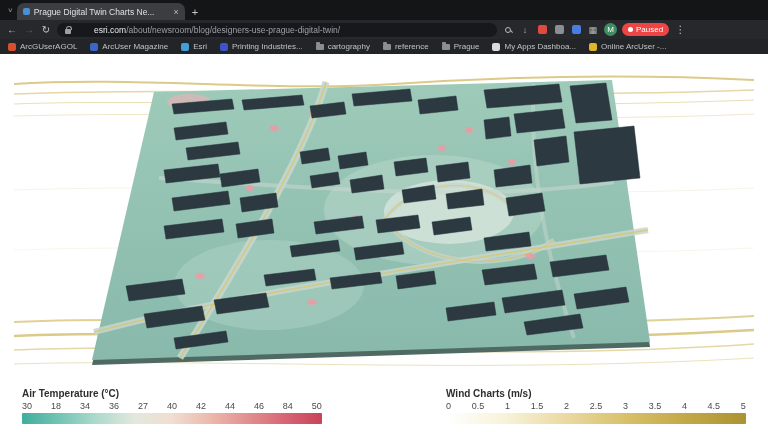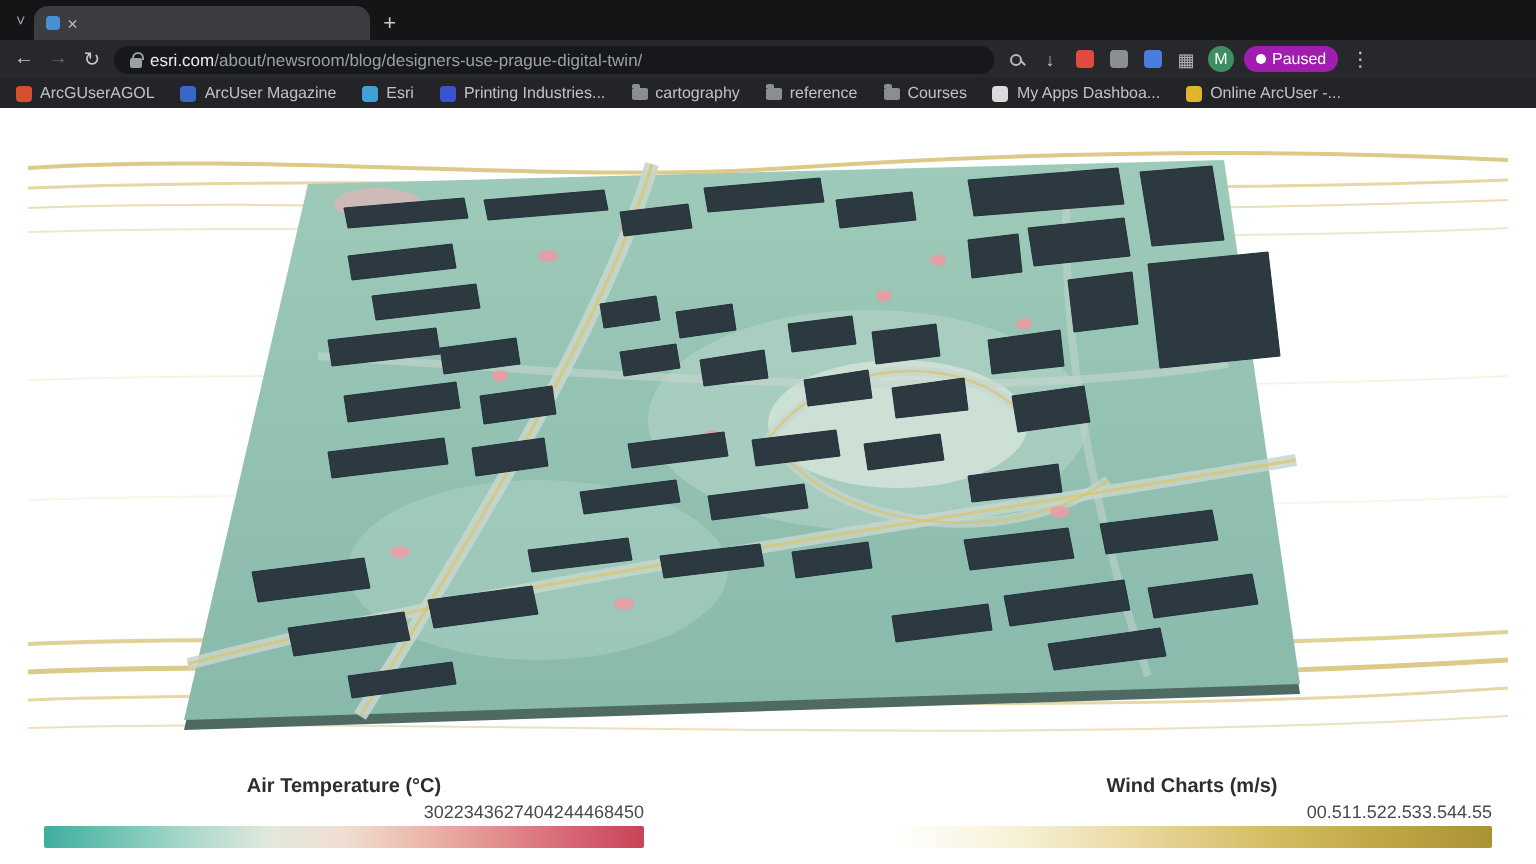--- a/index.html
+++ b/index.html
@@ -12,65 +12,66 @@
   .tab{height:17px;width:168px;background:#3c3d41;border-radius:7px 7px 0 0;display:flex;align-items:center;padding:0 6px;gap:4px;}
   .favicon{width:7px;height:7px;border-radius:2px;background:#4a8fd4;flex:0 0 auto;}
   .tab-title{font-size:8.5px;color:#dfe1e4;white-space:nowrap;overflow:hidden;text-overflow:ellipsis;flex:1;}
   .tab-close{font-size:9px;color:#b8bbbe;flex:0 0 auto;}
   .newtab{color:#c8cbce;font-size:11px;margin:0 0 2px 7px;}
 
   
   .toolbar{height:19px;background:#27282b;display:flex;align-items:center;padding:0 6px;gap:5px;}
   .nav-ic{font-size:10px;color:#c6c8ca;width:12px;text-align:center;}
   .nav-ic.dim{color:#5f6267;}
-  .urlbar{height:14px;background:#17181b;border-radius:7px;flex:1;display:flex;align-items:center;padding:0 8px;gap:4px;min-width:0;max-width:440px;}
+  .urlbar{height:14px;background:#17181b;border-radius:7px;flex:1;display:flex;align-items:center;padding:0 8px;gap:23px;min-width:0;max-width:440px;}
   .lock{width:6px;height:5px;background:#9aa0a6;border-radius:1px;position:relative;margin-top:3px;flex:0 0 auto;}
   .lock:before{content:"";position:absolute;top:-3px;left:1px;width:4px;height:3px;border:1px solid #9aa0a6;border-bottom:none;border-radius:3px 3px 0 0;}
   .url{font-size:8.5px;white-space:nowrap;overflow:hidden;}
   .url .dom{color:#e8eaed;}
   .url .path{color:#9aa0a6;}
   .ticon{width:12px;height:12px;display:flex;align-items:center;justify-content:center;color:#b6b9bc;font-size:9px;flex:0 0 auto;}
   .mag{width:6px;height:6px;border:1.2px solid #b6b9bc;border-radius:50%;position:relative;}
   .mag:after{content:"";position:absolute;width:3px;height:1.2px;background:#b6b9bc;transform:rotate(45deg);right:-3px;bottom:-1px;}
   .sq{width:9px;height:9px;border-radius:2px;}
   .sq.red{background:#e04a3f;}
   .sq.gray{background:#8b8e93;}
   .sq.blue{background:#4a7de0;}
   .avatar{width:13px;height:13px;border-radius:50%;background:#3f8e63;color:#fff;font-size:8px;display:flex;align-items:center;justify-content:center;flex:0 0 auto;}
-  .paused{height:13px;background:#a21caf;border-radius:7px;color:#fff;font-size:8px;display:flex;align-items:center;gap:3px;padding:0 6px;flex:0 0 auto;}
+  .paused{height:13px;background:#ef4444;border-radius:7px;color:#fff;font-size:8px;display:flex;align-items:center;gap:3px;padding:0 6px;flex:0 0 auto;}
   .paused .pdot{width:5px;height:5px;border-radius:50%;background:#fff;}
   .kebab{color:#c8cbce;font-size:10px;}
 
   
   .bookmarksbar{height:15px;background:#232427;display:flex;align-items:center;padding:0 8px;gap:13px;overflow:hidden;}
   .bm{display:flex;align-items:center;gap:4px;flex:0 0 auto;}
   .bm-ic{width:8px;height:8px;border-radius:2px;background:#777;flex:0 0 auto;}
   .bm-ic.folder{background:#8a8d91;border-radius:1px;height:6px;position:relative;margin-top:1px;}
   .bm-ic.folder:before{content:"";position:absolute;top:-2px;left:0;width:4px;height:2px;background:#8a8d91;border-radius:1px 1px 0 0;}
   .bm-label{font-size:8px;color:#c0c3c6;white-space:nowrap;}
 
   
   .page{height:378px;background:#ffffff;overflow:hidden;}
   .scene{display:block;margin:16px auto 0;}
 
   .legends{display:flex;justify-content:space-between;padding:0 22px;margin-top:6px;}
   .legend{width:300px;}
-  .legend-title{text-align:center;font-weight:bold;font-size:10px;color:#2e2e2e;margin-bottom:2px;}
-  .legend-ticks{display:flex;justify-content:flex-end;font-size:9px;color:#4a4a4a;margin-bottom:2px;}
+  .legend-title{text-align:left;font-weight:bold;font-size:10px;color:#2e2e2e;margin-bottom:2px;}
+  .legend-ticks{display:flex;justify-content:space-between;font-size:9px;color:#4a4a4a;margin-bottom:2px;}
   .legend-bar{height:11px;border-radius:1px;}
 </style>
 </head>
 <body>
 
 <div class="browser">
 
   <div class="tabstrip">
     <span class="ts-chevron">˅</span>
     <div class="tab">
       <span class="favicon"></span>
+      <span class="tab-title">Prague Digital Twin Charts Ne...</span>
       <span class="tab-close">×</span>
     </div>
     <span class="newtab">+</span>
   </div>
 
   <div class="toolbar">
     <span class="nav-ic">←</span>
     <span class="nav-ic dim">→</span>
     <span class="nav-ic">↻</span>
     <div class="urlbar">
@@ -119,21 +120,21 @@
       <div class="bm">
         <span class="bm-ic folder"></span>
         <span class="bm-label">cartography</span>
       </div>
       <div class="bm">
         <span class="bm-ic folder"></span>
         <span class="bm-label">reference</span>
       </div>
       <div class="bm">
         <span class="bm-ic folder"></span>
-        <span class="bm-label">Courses</span>
+        <span class="bm-label">Prague</span>
       </div>
       <div class="bm">
         <span class="bm-ic" style="background: rgb(216, 218, 220);"></span>
         <span class="bm-label">My Apps Dashboa...</span>
       </div>
       <div class="bm">
         <span class="bm-ic" style="background: rgb(224, 181, 46);"></span>
         <span class="bm-label">Online ArcUser -...</span>
       </div>
     </div>
@@ -250,21 +251,21 @@
         <polygon points="432,238 480,232 482,245 434,251"></polygon>
         <polygon points="510,252 566,244 569,258 513,265"></polygon>
       </g>
     </svg>
 
     <div class="legends">
       <div class="legend" id="legend-0">
         <div class="legend-title">Air Temperature (°C)</div>
         <div class="legend-ticks">
             <span>30</span>
-            <span>22</span>
+            <span>18</span>
             <span>34</span>
             <span>36</span>
             <span>27</span>
             <span>40</span>
             <span>42</span>
             <span>44</span>
             <span>46</span>
             <span>84</span>
             <span>50</span>
           </div>

